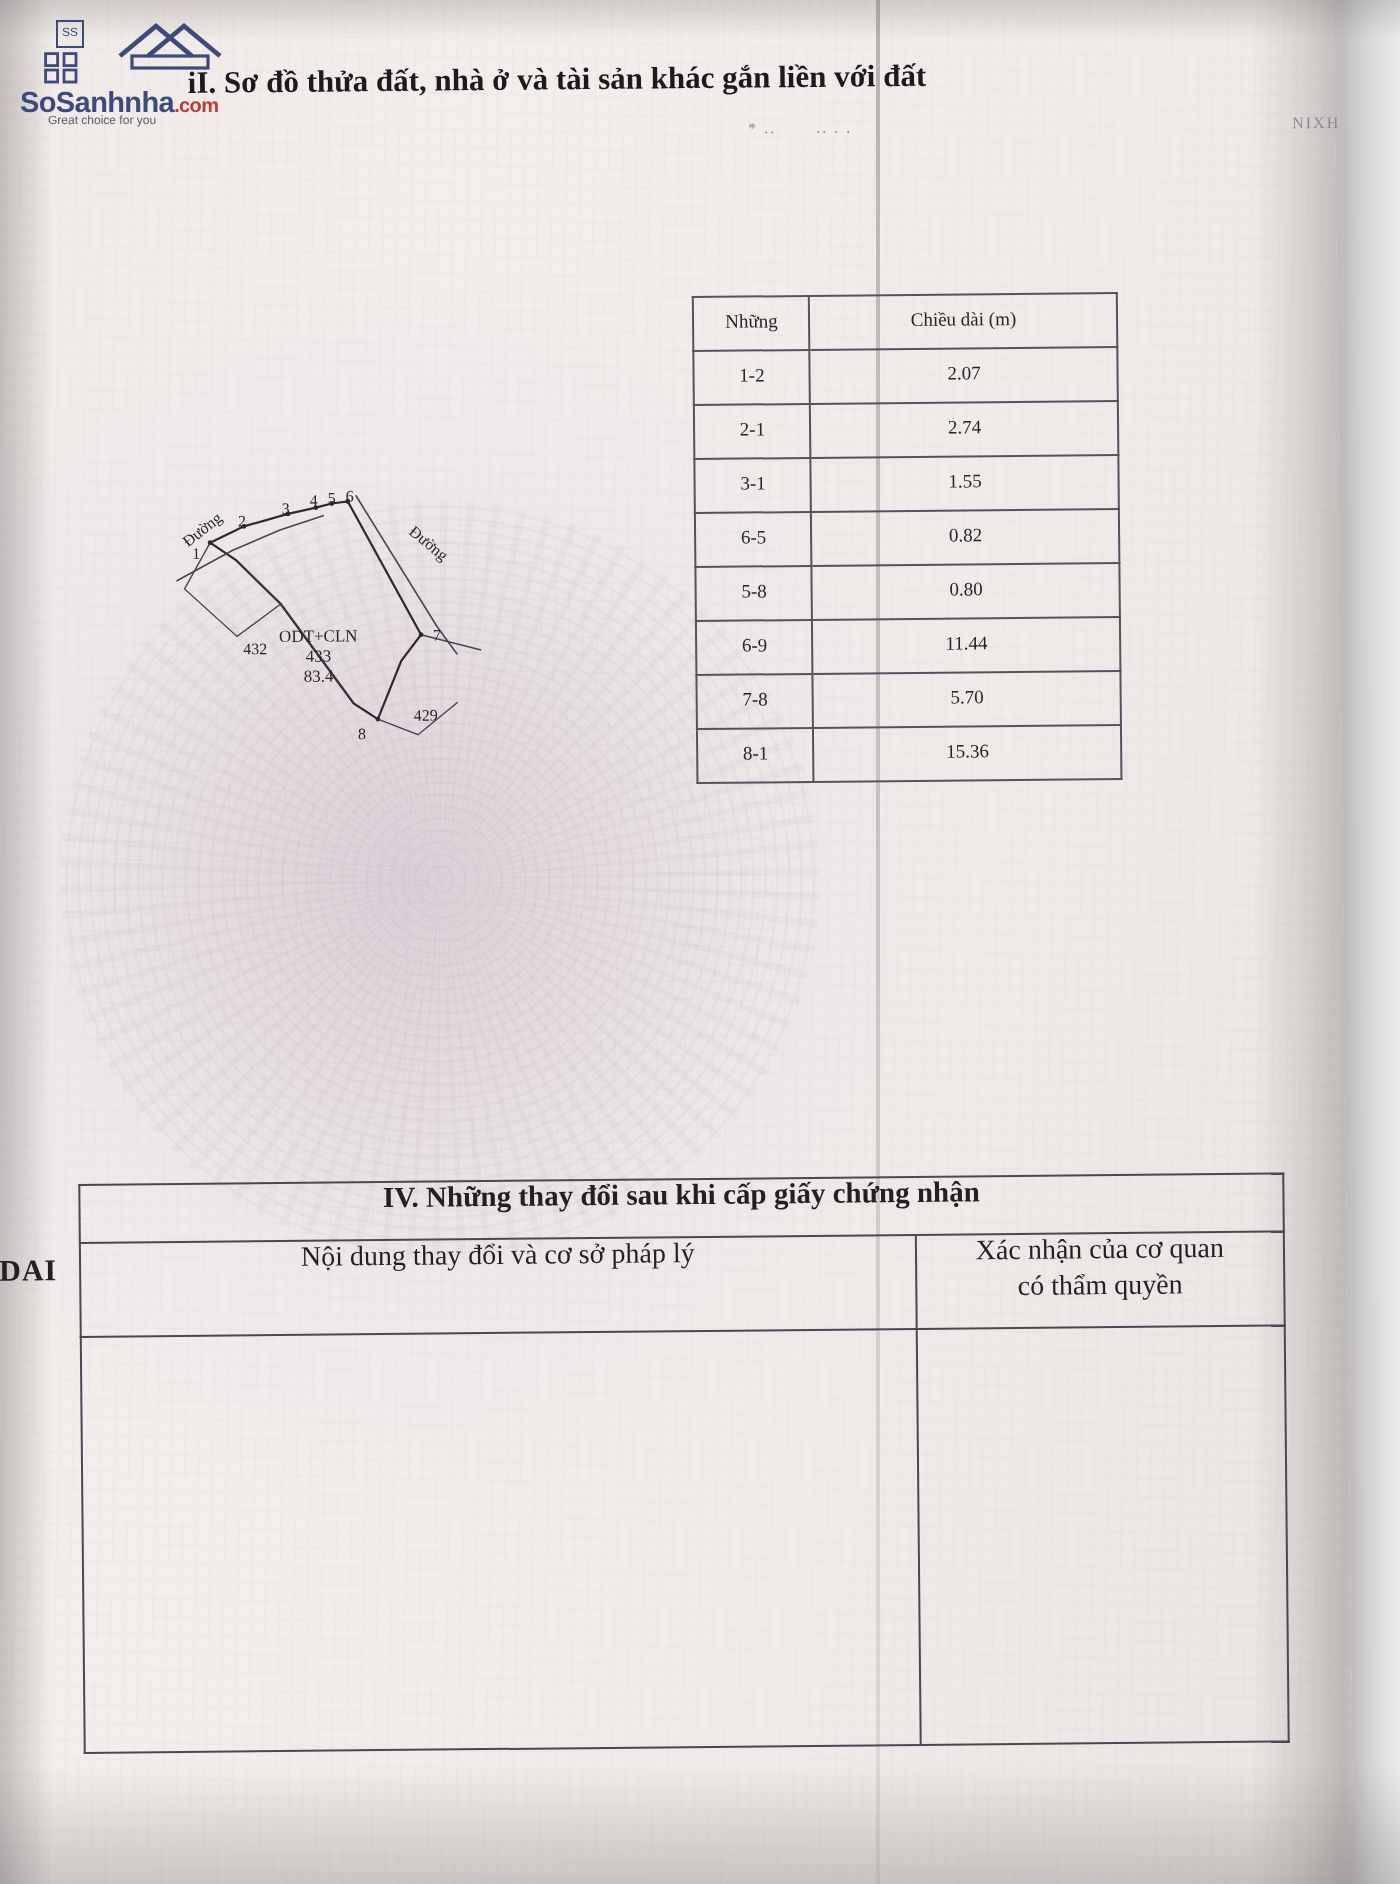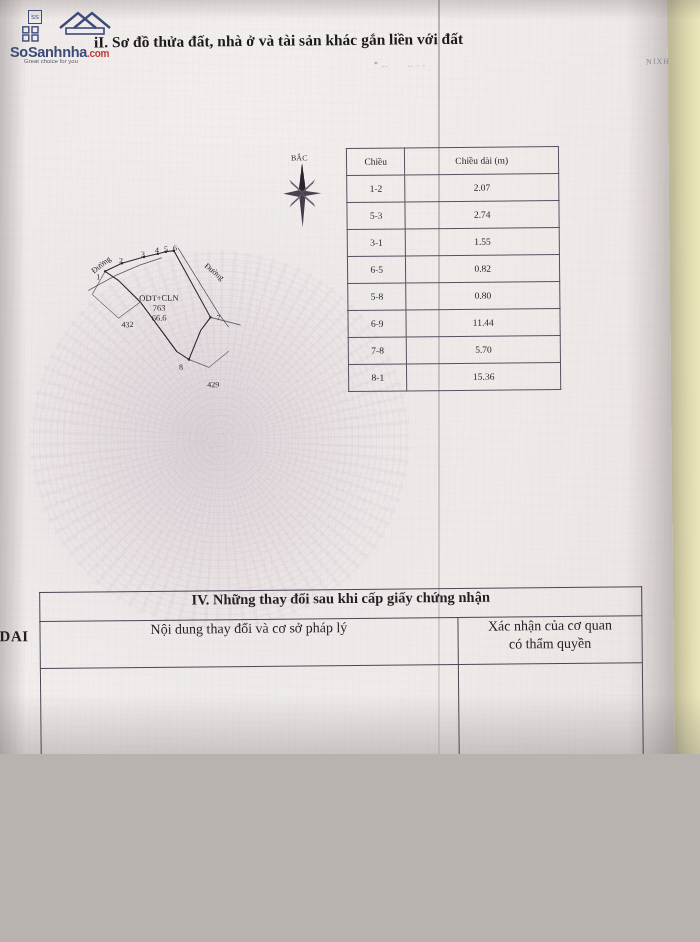--- a/index.html
+++ b/index.html
@@ -6,23 +6,23 @@
     margin: 0;
     padding: 0;
     background: #b8b3ae;
   }
   body {
     font-family: "Liberation Serif", serif;
   }
   #page {
     position: relative;
     width: 700px;
-    height: 754px;
+    height: 942px;
     overflow: hidden;
-    background: #fef9c3;
+    background: #ffffff;
   }
 
   
   .paper {
     position: absolute;
     left: -18px;
     top: -10px;
     width: 690px;
     height: 975px;
     background:
@@ -203,20 +203,21 @@
   }
   .sk-label.rot-a { transform: rotate(-38deg); }
   .sk-label.rot-b { transform: rotate(40deg); }
   .parcel-id {
     position: absolute;
     text-align: center;
     font-size: 8.5px;
     line-height: 1.15;
     color: #2a262e;
     white-space: nowrap;
+    margin-top: 20px;
   }
 
   
   .compass {
     position: absolute;
     left: 282px; top: 155px;
     width: 46px; height: 76px;
   }
   .compass .n {
     position: absolute;
@@ -283,32 +284,20 @@
   <div class="doc">
 
     <div class="heading">iI. Sơ đồ thửa đất, nhà ở và tài sản khác gắn liền với đất</div>
 
     <div class="left-clip">DAI</div>
 
     <div class="faint-top" style="left:378px;">* ..</div>
     <div class="faint-top" style="left:412px;">.. . .</div>
     <div class="faint-top" style="left:650px;">NIXH</div>
 
-    <div class="compass">
-      <div class="n">BẮC</div>
-      <svg width="46" height="76" viewBox="0 0 46 76">
-        <polygon points="23,8 26.5,36 23,72 19.5,36" fill="#443c4a"></polygon>
-        <polygon points="23,8 26.5,36 23,40 19.5,36" fill="#2a2430"></polygon>
-        <polygon points="4,38 20,34.5 42,38 20,41.5" fill="#4a4250"></polygon>
-        <polygon points="10,24 21,34 23,38 12,28" fill="#6a6270"></polygon>
-        <polygon points="36,24 25,34 23,38 34,28" fill="#6a6270"></polygon>
-        <polygon points="10,52 21,42 23,38 12,48" fill="#6a6270"></polygon>
-        <polygon points="36,52 25,42 23,38 34,48" fill="#6a6270"></polygon>
-      </svg>
-    </div>
 
     <div class="sketch">
       <svg width="220" height="170" viewBox="0 0 220 170">
 
         <polygon points="27,39 44,31 66,25 80,22 88,20 96,19 132,86 122,99 110,128 98,120 62,70 40,48" fill="none" stroke="#2e2833" stroke-width="1.1"></polygon>
 
         <polyline points="40,48 62,70 98,120" fill="none" stroke="#3a3340" stroke-width="0.8"></polyline>
 
         <polyline points="10,58 38,43 62,33 84,26" fill="none" stroke="#4a4350" stroke-width="0.8"></polyline>
 
@@ -335,41 +324,41 @@
       <div class="sk-label" style="left:77px; top:14px;">4</div>
       <div class="sk-label" style="left:86px; top:13px;">5</div>
       <div class="sk-label" style="left:95px; top:12px;">6</div>
       <div class="sk-label" style="left:138px; top:82px;">7</div>
       <div class="sk-label" style="left:100px; top:131px;">8</div>
 
       <div class="sk-label rot-a" style="left:12px; top:28px;">Đường</div>
       <div class="sk-label rot-b" style="left:125px; top:36px;">Đường</div>
 
       <div class="sk-label" style="left:43px; top:88px;">432</div>
-      <div class="sk-label" style="left:128px; top:149px;text-align:center;">429</div>
+      <div class="sk-label" style="left:128px; top:122px;text-align:center;">429</div>
 
       <div class="parcel-id" style="left:61px; top:62px;">
         <div>ODT+CLN</div>
-        <div>763</div>
-        <div>66.6</div>
+        <div>433</div>
+        <div>83.4</div>
       </div>
     </div>
 
     <table class="edge-table">
       <tbody>
           <tr>
-        <th class="c1">Chiều</th>
+        <th class="c1">Những</th>
         <th class="c2">Chiều dài (m)</th>
       </tr>
       <tr>
         <td>1-2</td>
         <td>2.07</td>
       </tr>
       <tr>
-        <td>5-3</td>
+        <td>2-1</td>
         <td>2.74</td>
       </tr>
       <tr>
         <td>3-1</td>
         <td>1.55</td>
       </tr>
       <tr>
         <td>6-5</td>
         <td>0.82</td>
       </tr>

